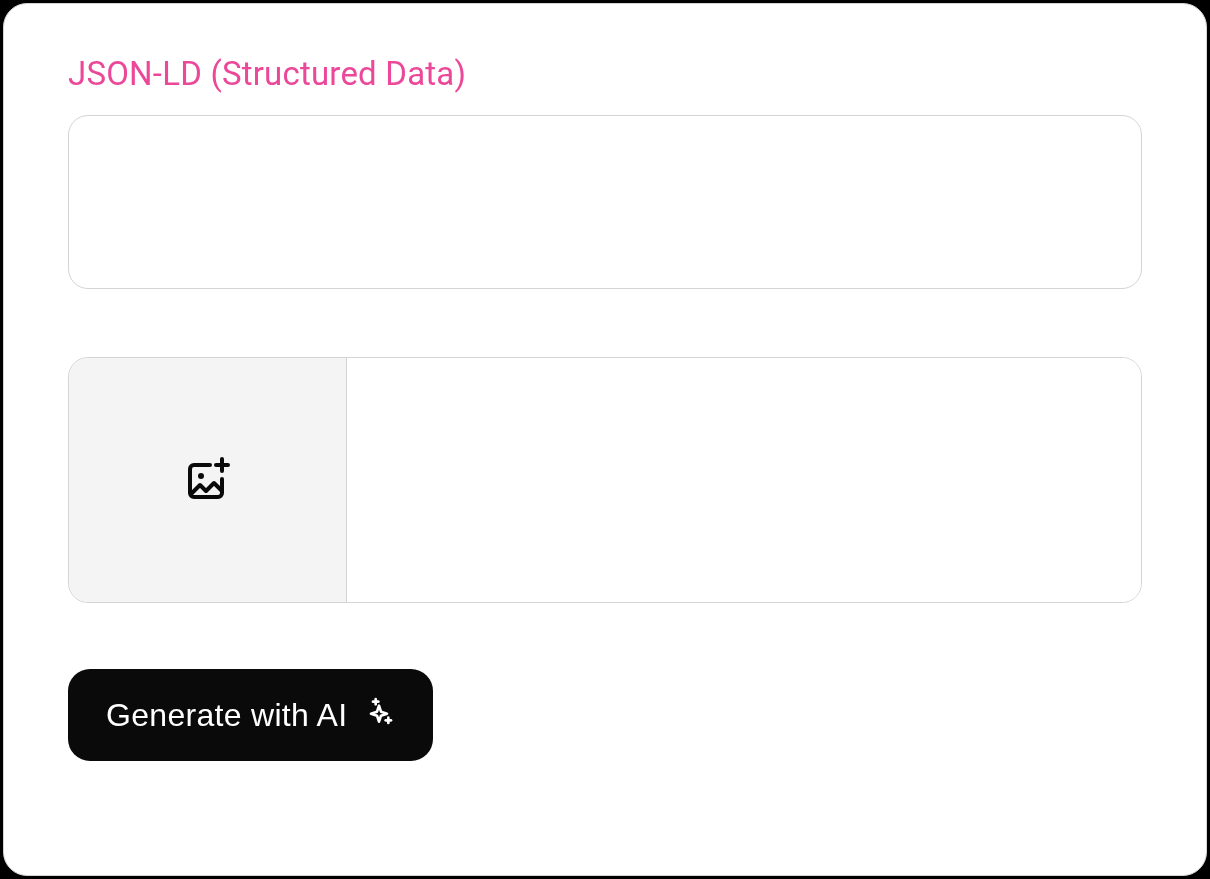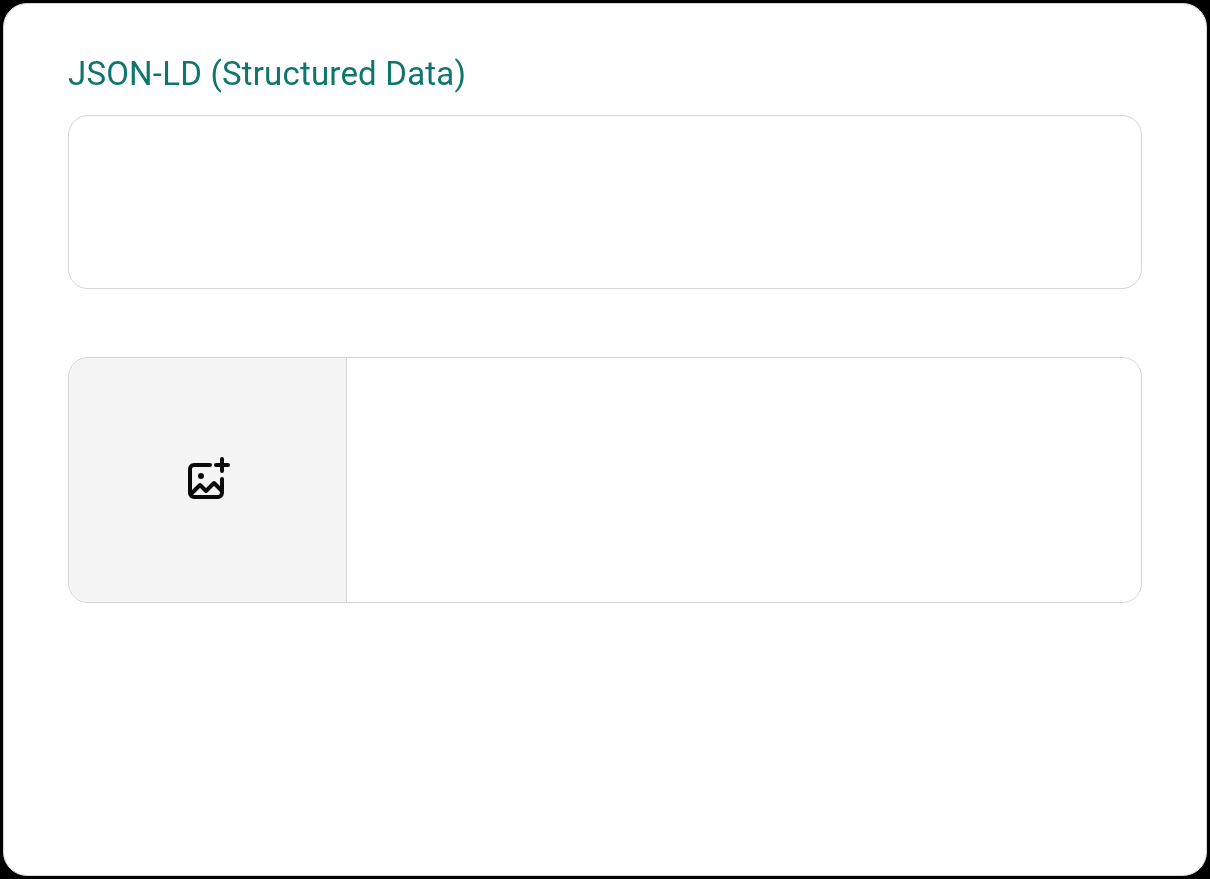--- a/index.html
+++ b/index.html
@@ -21,21 +21,21 @@
       border: 1px solid #d4d4d4;
       border-radius: 24px;
       width: 100%;
       height: 100%;
       padding: 50px 64px 44px 64px;
     }
     
     .field-label {
       font-size: 33px;
       font-weight: 400;
-      color: #0f766e;
+      color: #ec4899;
       margin-bottom: 22px;
       letter-spacing: 0.2px;
     }
     
     .textarea {
       width: 100%;
       height: 174px;
       border: 1.5px solid #d4d4d8;
       border-radius: 20px;
       padding: 18px 22px;
@@ -119,14 +119,26 @@
           <rect x="3" y="5" width="14" height="16" rx="2" stroke="none"></rect>
           <path d="M13 5H5a2 2 0 0 0-2 2v12a2 2 0 0 0 2 2h12a2 2 0 0 0 2-2v-7"></path>
           <circle cx="8.5" cy="10.5" r="1.5" fill="#0a0a0a" stroke="none"></circle>
           <path d="M3.5 19.5 8 15l3 3 4-4 4 4"></path>
         </svg>
       </span>
     </button>
     <div class="image-preview"></div>
   </div>
   
+  <button class="generate-btn">
+    <span>Generate with AI</span>
+    <span>
+      <svg viewBox="0 0 24 24" fill="none" stroke="#fff" stroke-width="2" stroke-linecap="round" stroke-linejoin="round">
+        <path d="M9.5 3v4"></path>
+        <path d="M7.5 5h4"></path>
+        <path d="M19 17v4"></path>
+        <path d="M17 19h4"></path>
+        <path d="M12 8 13.5 12.5 18 14 13.5 15.5 12 20 10.5 15.5 6 14 10.5 12.5 12 8z"></path>
+      </svg>
+    </span>
+  </button>
   
 </div>
 
 </body></html>

